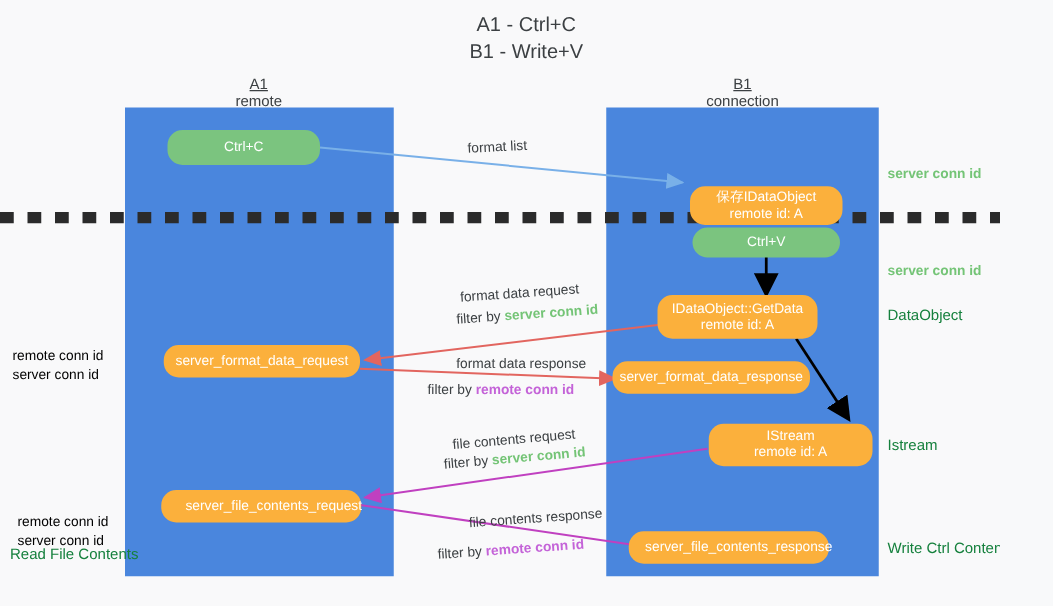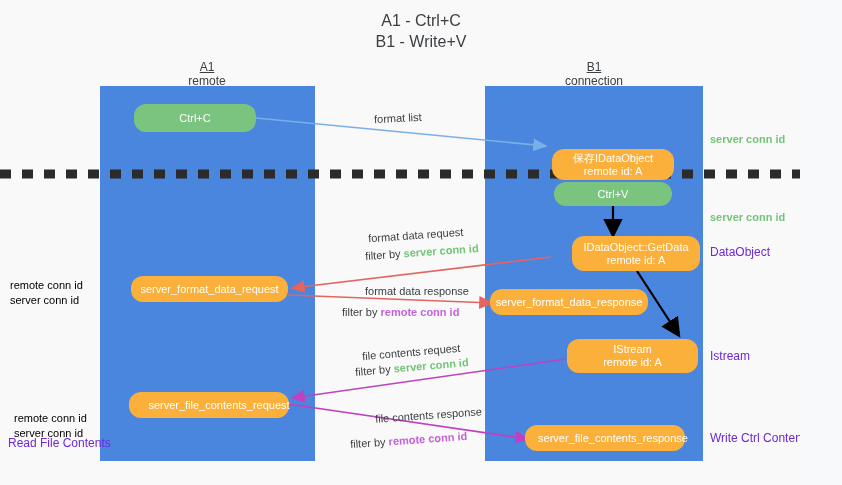--- a/index.html
+++ b/index.html
@@ -76,21 +76,21 @@
 
   
   .lbl {
     position: absolute;
     font-size: 11px;
     color: #3c4043;
     white-space: nowrap;
     line-height: 14px;
   }
   .lbl.green-txt { color: #74c476; font-weight: bold; }
-  .lbl.side { font-size: 12px; color: #6d28d9; }
+  .lbl.side { font-size: 12px; color: #15803d; }
   .inline-green { color: #74c476; font-weight: bold; }
   .inline-magenta { color: #c463d8; font-weight: bold; }
 
   .stack { position: absolute; line-height: 15px; font-size: 11px; white-space: nowrap; }
 </style>
 </head>
 <body>
 
 <div id="canvas">
 
@@ -150,21 +150,21 @@
 
   <div class="box orange" style="left:552px; top:125px; width:122px; height:31px;margin-top:24px;">
     <span>保存IDataObject</span>
     <span class="l2">remote id: A</span>
   </div>
 
   <div class="box green" style="left:554px; top:182px; width:118px; height:24px;">
     <span>Ctrl+V</span>
   </div>
 
-  <div class="box orange" style="left:572px; top:236px; width:128px; height:35px;">
+  <div class="box orange" style="left:526px; top:236px; width:128px; height:35px;">
     <span>IDataObject::GetData</span>
     <span class="l2">remote id: A</span>
   </div>
 
   <div class="box orange" style="left:131px; top:276px; width:157px; height:26px;">
     <span>server_format_data_request</span>
   </div>
 
   <div class="box orange" style="left:490px; top:289px; width:158px; height:26px;">
     <span>server_format_data_response</span>
@@ -172,21 +172,21 @@
 
   <div class="box orange" style="left:567px; top:339px; width:131px; height:34px;">
     <span>IStream</span>
     <span class="l2">remote id: A</span>
   </div>
 
   <div class="box orange" style="left:129px; top:392px; width:160px; height:26px;padding-left:20px;">
     <span>server_file_contents_request</span>
   </div>
 
-  <div class="box orange" style="left:525px; top:425px; width:160px; height:26px;padding-left:16px;">
+  <div class="box orange" style="left:503px; top:425px; width:160px; height:26px;padding-left:16px;">
     <span>server_file_contents_response</span>
   </div>
 
   <div class="lbl" style="left:374px; top:111px; transform:rotate(-3deg);">format list</div>
 
   <div class="lbl" style="left:368px; top:228px; transform:rotate(-4deg);">format data request</div>
 
   <div class="lbl bold-inline" style="left:365px; top:245px; transform:rotate(-4deg);">
     <span>filter by</span>
     <span class="inline-green">server conn id</span>

